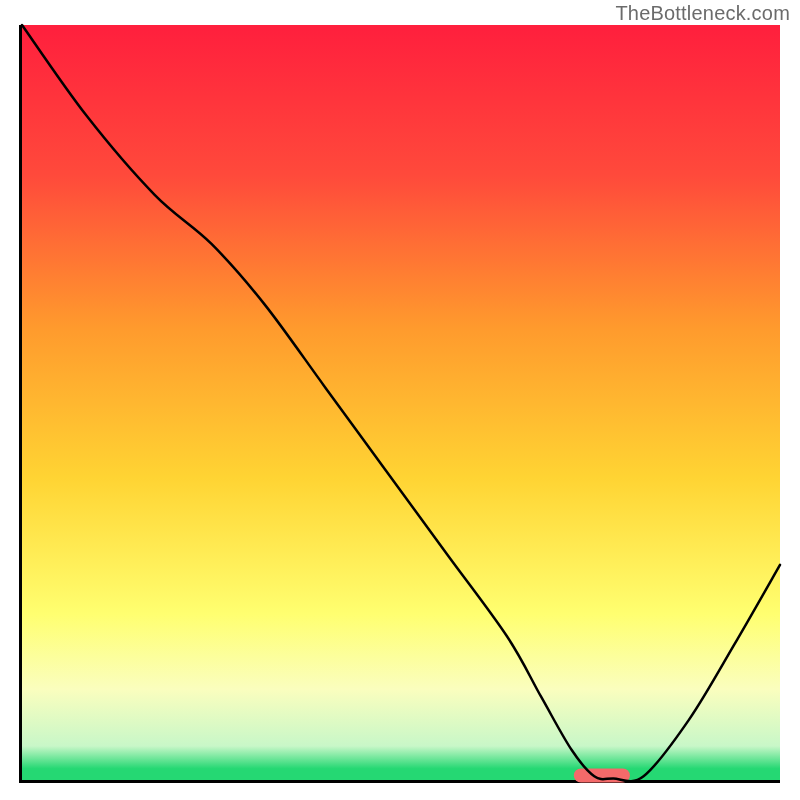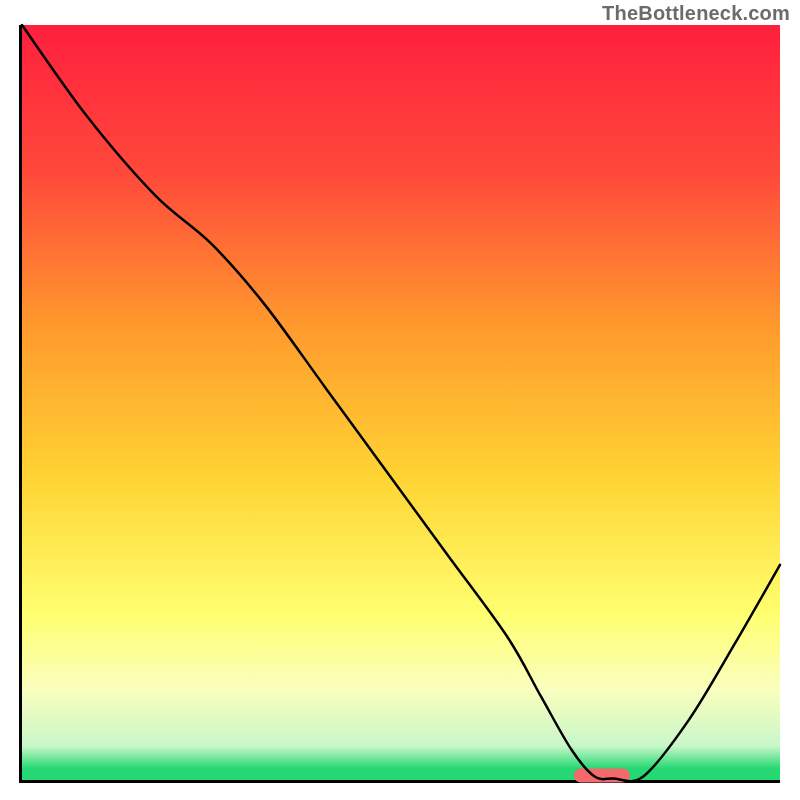--- a/index.html
+++ b/index.html
@@ -15,21 +15,21 @@
     position: relative;
     width: 800px;
     height: 800px;
   }
   .watermark {
     position: absolute;
     top: 2px;
     right: 10px;
     color: #6b6b6b;
     font-size: 20px;
-    font-weight: 700;
+    font-weight: 400;
     letter-spacing: 0.2px;
   }
   svg {
     position: absolute;
     top: 0;
     left: 0;
   }
 </style>
 </head>
 <body>

